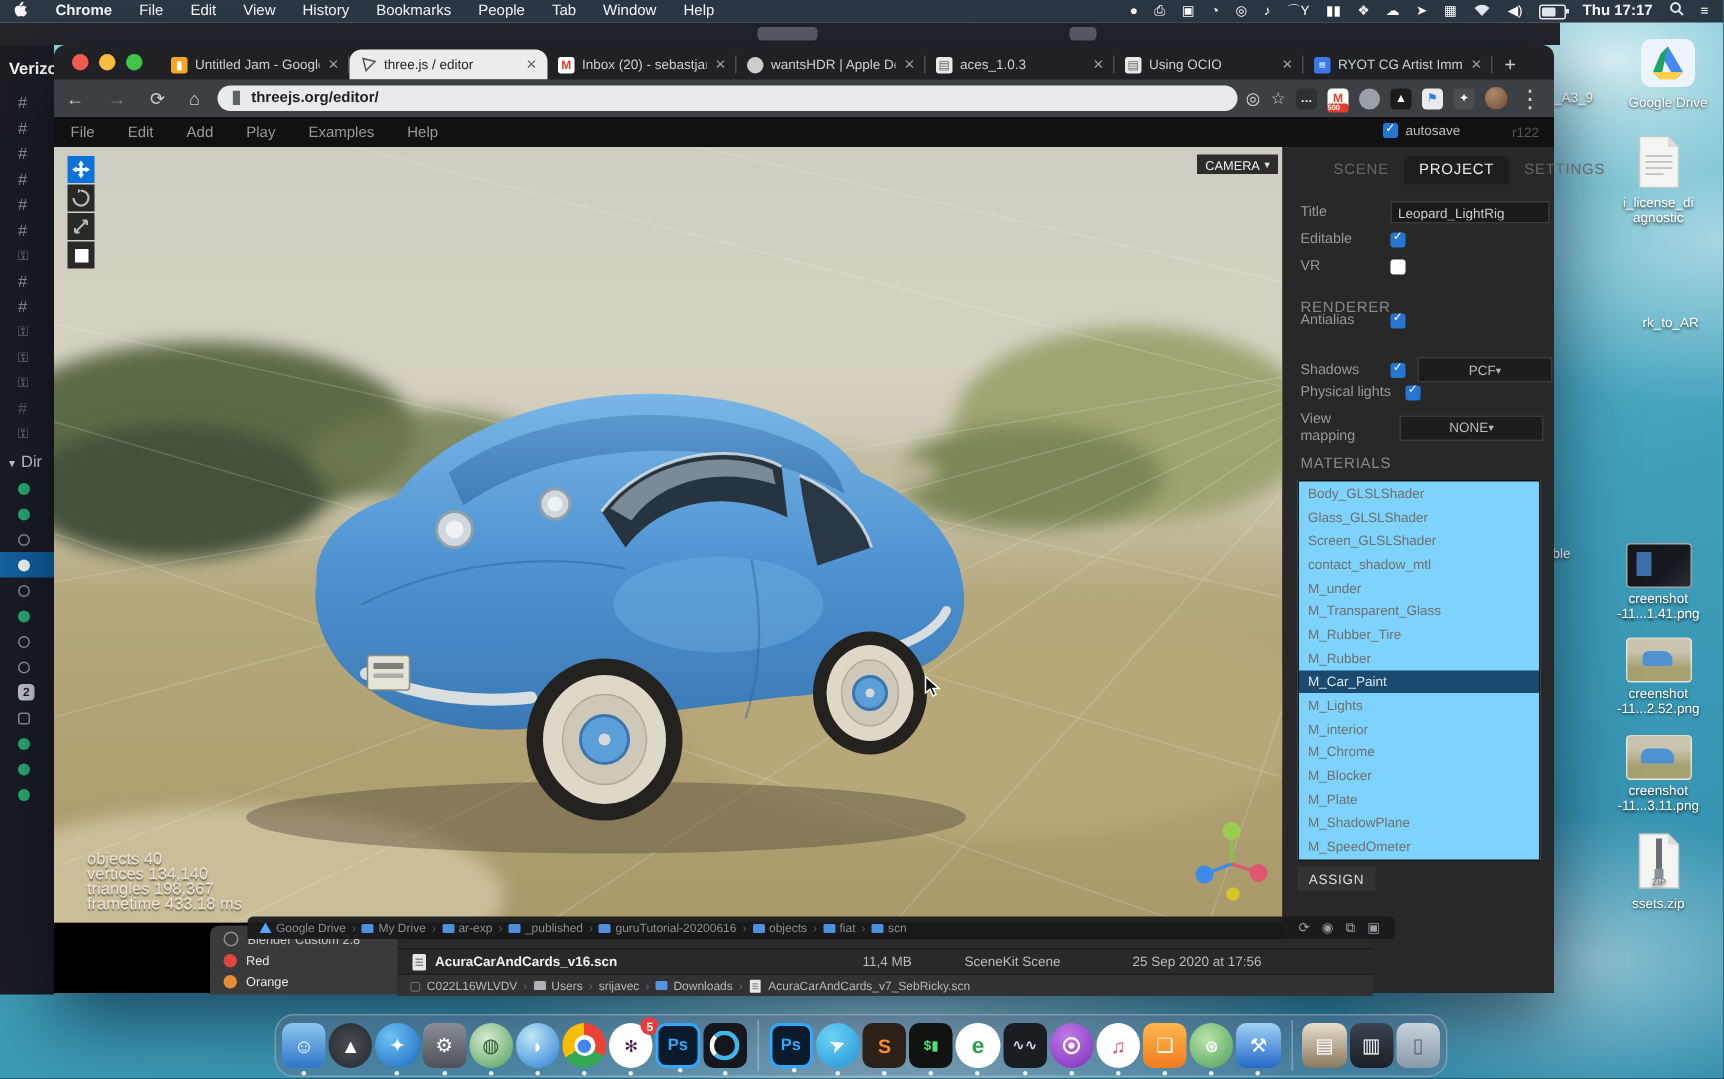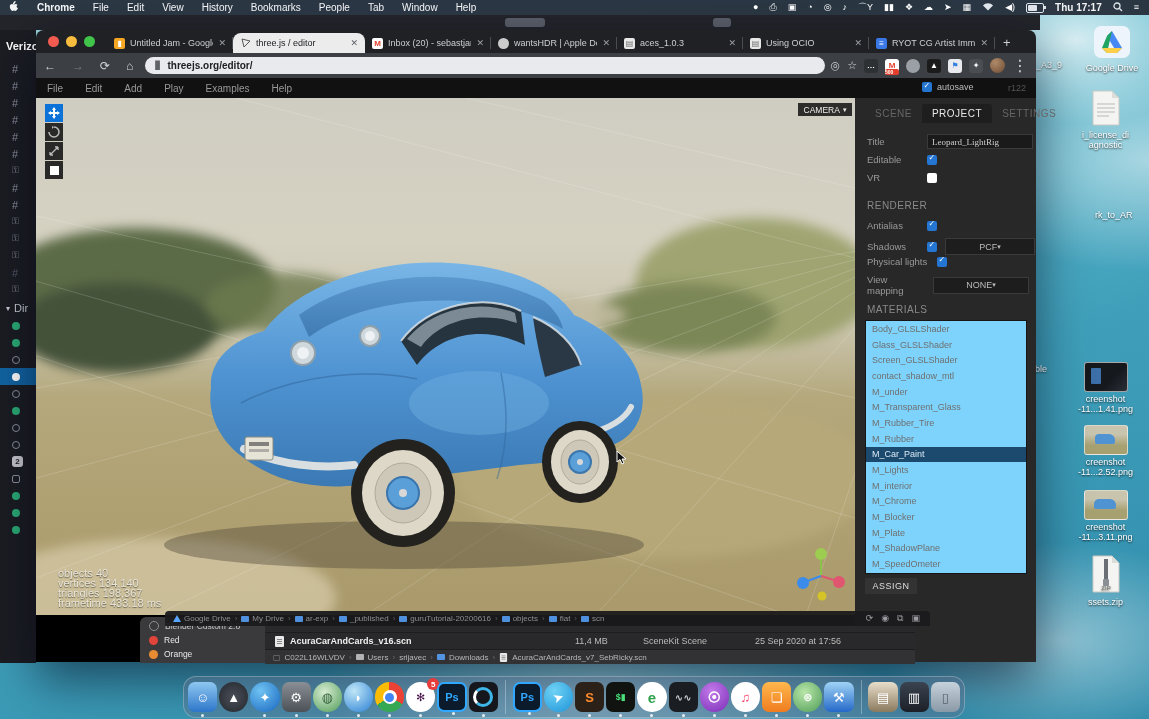--- a/index.html
+++ b/index.html
@@ -86,27 +86,27 @@
   .vbtn.active{background:#0c72d8}
   .cam-btn{position:absolute;left:762px;top:5px;width:54px;height:13px;background:rgba(0,0,0,.78);
     color:#eee;font-size:8.5px;display:flex;align-items:center;justify-content:center;gap:3px}
   .stats{position:absolute;left:22px;top:470px;color:#e8e4da;font-size:11px;line-height:10px;
     text-shadow:0 1px 1px rgba(60,55,40,.7)}
   .gizmo{position:absolute;left:755px;top:448px}
   .cursor{position:absolute;left:580px;top:352px}
   
   .panel{position:absolute;left:819px;top:20px;width:181px;height:564px;background:#282828;
     color:#aaa;font-size:9.5px}
-  .ptabs{display:flex;gap:0;padding:6px 0 0 10px}
+  .ptabs{display:flex;gap:0;padding:6px 0 0 24px}
   .ptab{padding:4px 10px;color:#666;letter-spacing:.5px;font-size:10px}
   .ptab.active{color:#e8e8e8;background:#1e1e1e;border-radius:3px 3px 0 0}
   .prow{position:absolute;left:12px;display:flex;align-items:center;gap:8px}
   .plabel{width:52px;color:#999}
   .pinput{width:96px;height:13px;background:#1a1a1a;border:1px solid #3a3a3a;color:#ccc;
-    font-size:9px;padding:0 4px;font-family:Liberation Serif, serif}
+    font-size:9px;padding:0 4px;font-family:Liberation Sans, sans-serif}
   .psel{height:15px;background:#1d1d1d;border:1px solid #3a3a3a;color:#bbb;font-size:9px;
     display:flex;align-items:center;justify-content:center;padding:0 5px}
   .phead{position:absolute;left:12px;color:#8a8a8a;letter-spacing:.5px;font-size:10px}
   .matlist{position:absolute;left:10px;top:222px;width:160px;height:252px;background:#7dd3fc;
     border:1px solid #161616;overflow:hidden}
   .mrow{height:15.7px;display:flex;align-items:center;padding-left:6px;color:#6f6f6f;font-size:9px}
   .mrow.sel{background:#1c4a6e;color:#d8e8f4}
   .assign{position:absolute;left:10px;top:480px;width:52px;height:16px;background:#333;
     color:#ddd;font-size:9px;display:flex;align-items:center;justify-content:center;letter-spacing:.5px}
   
@@ -573,21 +573,21 @@
       </div>
       <div class="prow" style="top:56px">
         <span class="plabel">Editable</span>
         <span class="cb"></span>
       </div>
       <div class="prow" style="top:74px">
         <span class="plabel">VR</span>
         <span class="cb off"></span>
       </div>
       <div class="phead" style="top:102px">RENDERER</div>
-      <div class="prow" style="top:122px">
+      <div class="prow" style="top:110px">
         <span class="plabel">Antialias</span>
         <span class="cb"></span>
       </div>
       <div class="prow" style="top:140px">
         <span class="plabel">Shadows</span>
         <span class="cb"></span>
         <span class="psel" style="width:78px">
           <span>PCF</span>
             <span style="font-size:7px">▾</span>
         </span>

